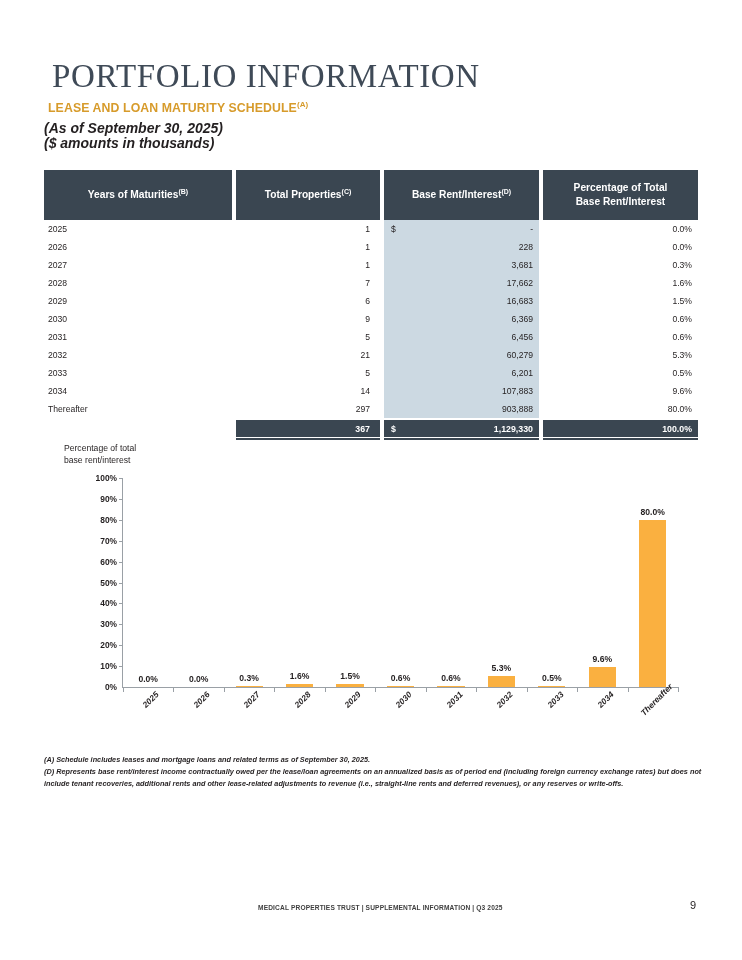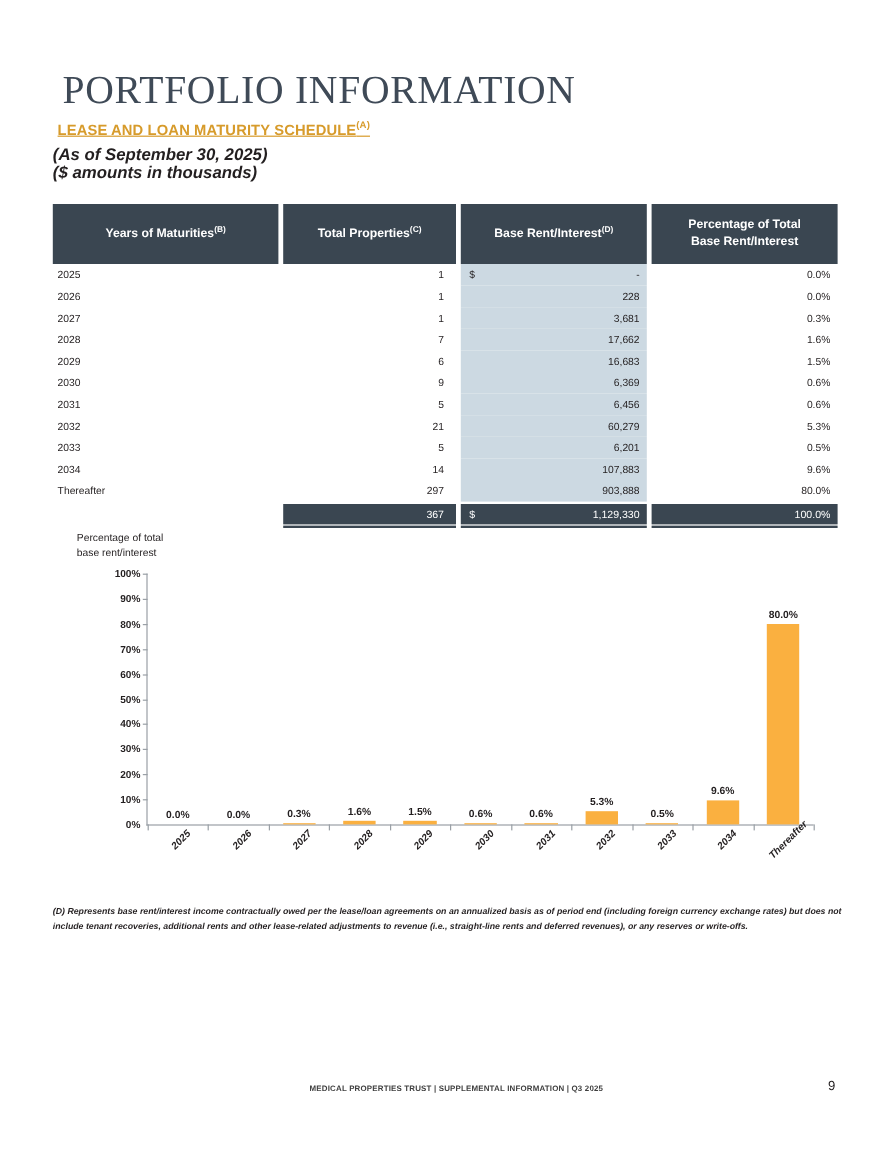--- a/index.html
+++ b/index.html
@@ -28,21 +28,20 @@
   }
   .section-title {
     position: absolute;
     left: 48px;
     top: 100px;
     font-size: 12.3px;
     font-weight: bold;
     color: #d79b2b;
     letter-spacing: 0.1px;
     white-space: nowrap;
-    text-decoration: underline;
   }
   .section-title .sup {
     font-size: 8px;
     vertical-align: super;
     font-weight: bold;
   }
   .subline {
     position: absolute;
     left: 44px;
     font-style: italic;
@@ -100,21 +99,21 @@
   .cell.rent .dollar { position: absolute; left: 7px; }
   .cell.pct   { width: 155px; justify-content: flex-end; padding-right: 6px; }
 
   
   .tr-total {
     display: flex;
     gap: 4px;
     height: 17px;
     align-items: flex-start;
     font-size: 8.8px;
-    font-weight: normal;
+    font-weight: bold;
     margin-top: 2px;
   }
   .tr-total .cell { background: #3a4651; color: #fff; height: 17px; }
   .tr-total .cell.years { background: transparent; }
   .tr-total .cell.rent  { background: #3a4651; }
   .underline-row {
     display: flex;
     gap: 4px;
     margin-top: 1px;
   }
@@ -525,17 +524,18 @@
       <div class="xlab">
         <span>2034</span>
       </div>
       <div class="xlab">
         <span>Thereafter</span>
       </div>
     </div>
 </div>
 
 <div class="notes" id="footnotes">
+    <p>(A) Schedule includes leases and mortgage loans and related terms as of September 30, 2025.</p>
     <p>(D) Represents base rent/interest income contractually owed per the lease/loan agreements on an annualized basis as of period end (including foreign currency exchange rates) but does not include tenant recoveries, additional rents and other lease-related adjustments to revenue (i.e., straight-line rents and deferred revenues), or any reserves or write-offs.</p>
   </div>
 
 <div class="footer-text">MEDICAL PROPERTIES TRUST | SUPPLEMENTAL INFORMATION | Q3 2025</div>
 <div class="page-num">9</div>
 
 </body></html>

